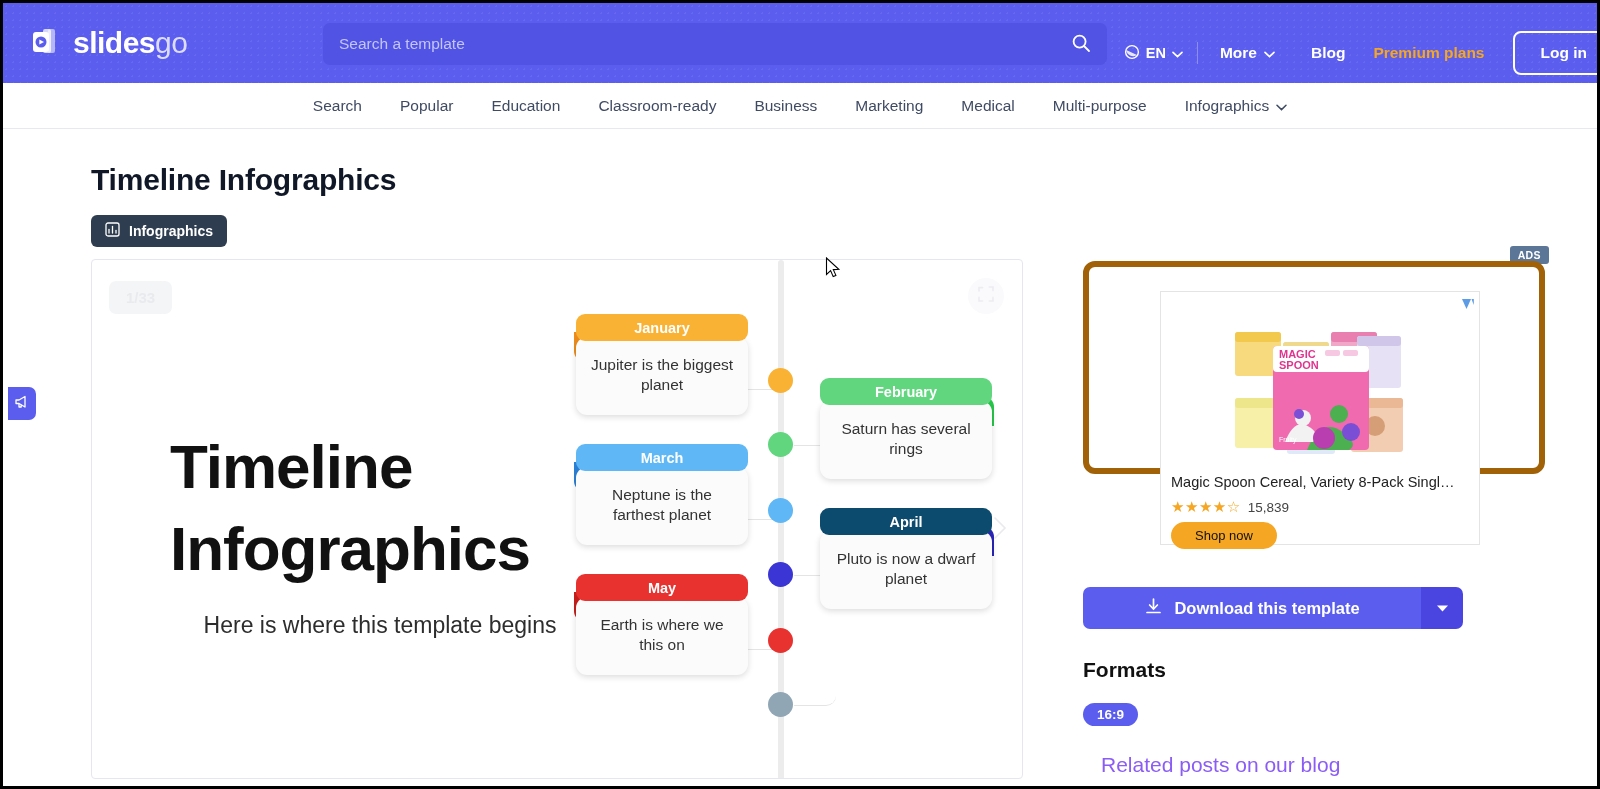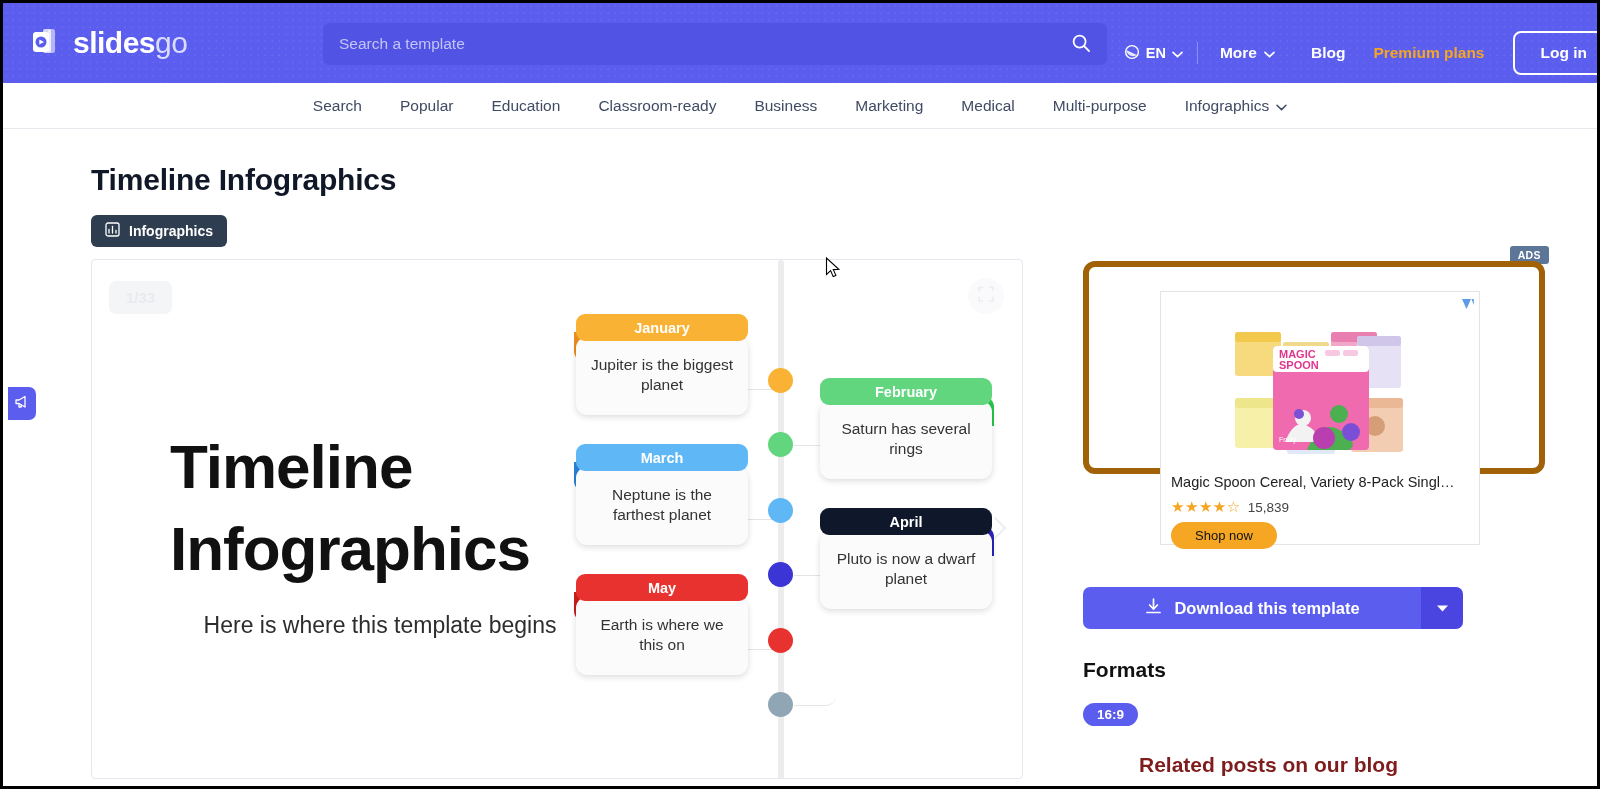--- a/index.html
+++ b/index.html
@@ -212,22 +212,22 @@
   #formats-title {
     position:absolute; left:1080px; top: 655px;
     font-size: 21px; font-weight:700; color:#111;
   }
   #format-chip {
     position:absolute; left:1080px; top: 700px;
     background:#5a5ded; color:#fff; border-radius:14px;
     padding: 4px 14px; font-size:13.5px; font-weight:700; cursor:pointer;
   }
   #related-title {
-    position:absolute; left:1136px; top: 750px;
-    font-size: 21px; font-weight:700; color:#7f1d1d;
+    position:absolute; left:1098px; top: 750px;
+    font-size: 21px; font-weight:400; color:#8b5cf6;
   }
 
   
   #feedback-tab {
     position:absolute; left: 5px; top: 384px; width: 28px; height: 33px;
     background:#5a5ded; border-radius: 0 7px 7px 0;
     display:flex; align-items:center; justify-content:center; cursor:pointer;
   }
 
   
@@ -394,21 +394,21 @@
   </div>
 
   <div class="tl-card left" id="card2" style="left:484px; top:184px;">
     <div class="tl-fold" id="fold2" style="background: rgb(42, 127, 212);"></div>
     <div class="tl-head" id="head2" style="background: rgb(95, 184, 245);">March</div>
     <div class="tl-body">Neptune is the farthest planet</div>
   </div>
 
   <div class="tl-card right" id="card3" style="left:728px; top:248px;">
     <div class="tl-fold" id="fold3" style="background: rgb(42, 36, 184);"></div>
-    <div class="tl-head" id="head3" style="background: #0f172a;">April</div>
+    <div class="tl-head" id="head3" style="background: #0c4a6e;">April</div>
     <div class="tl-body">Pluto is now a dwarf planet</div>
   </div>
 
   <div class="tl-card left" id="card4" style="left:484px; top:314px;">
     <div class="tl-fold" id="fold4" style="background: rgb(196, 30, 27);"></div>
     <div class="tl-head" id="head4" style="background: rgb(232, 50, 47);">May</div>
     <div class="tl-body">Earth is where we this on</div>
   </div>
 
 </div>

